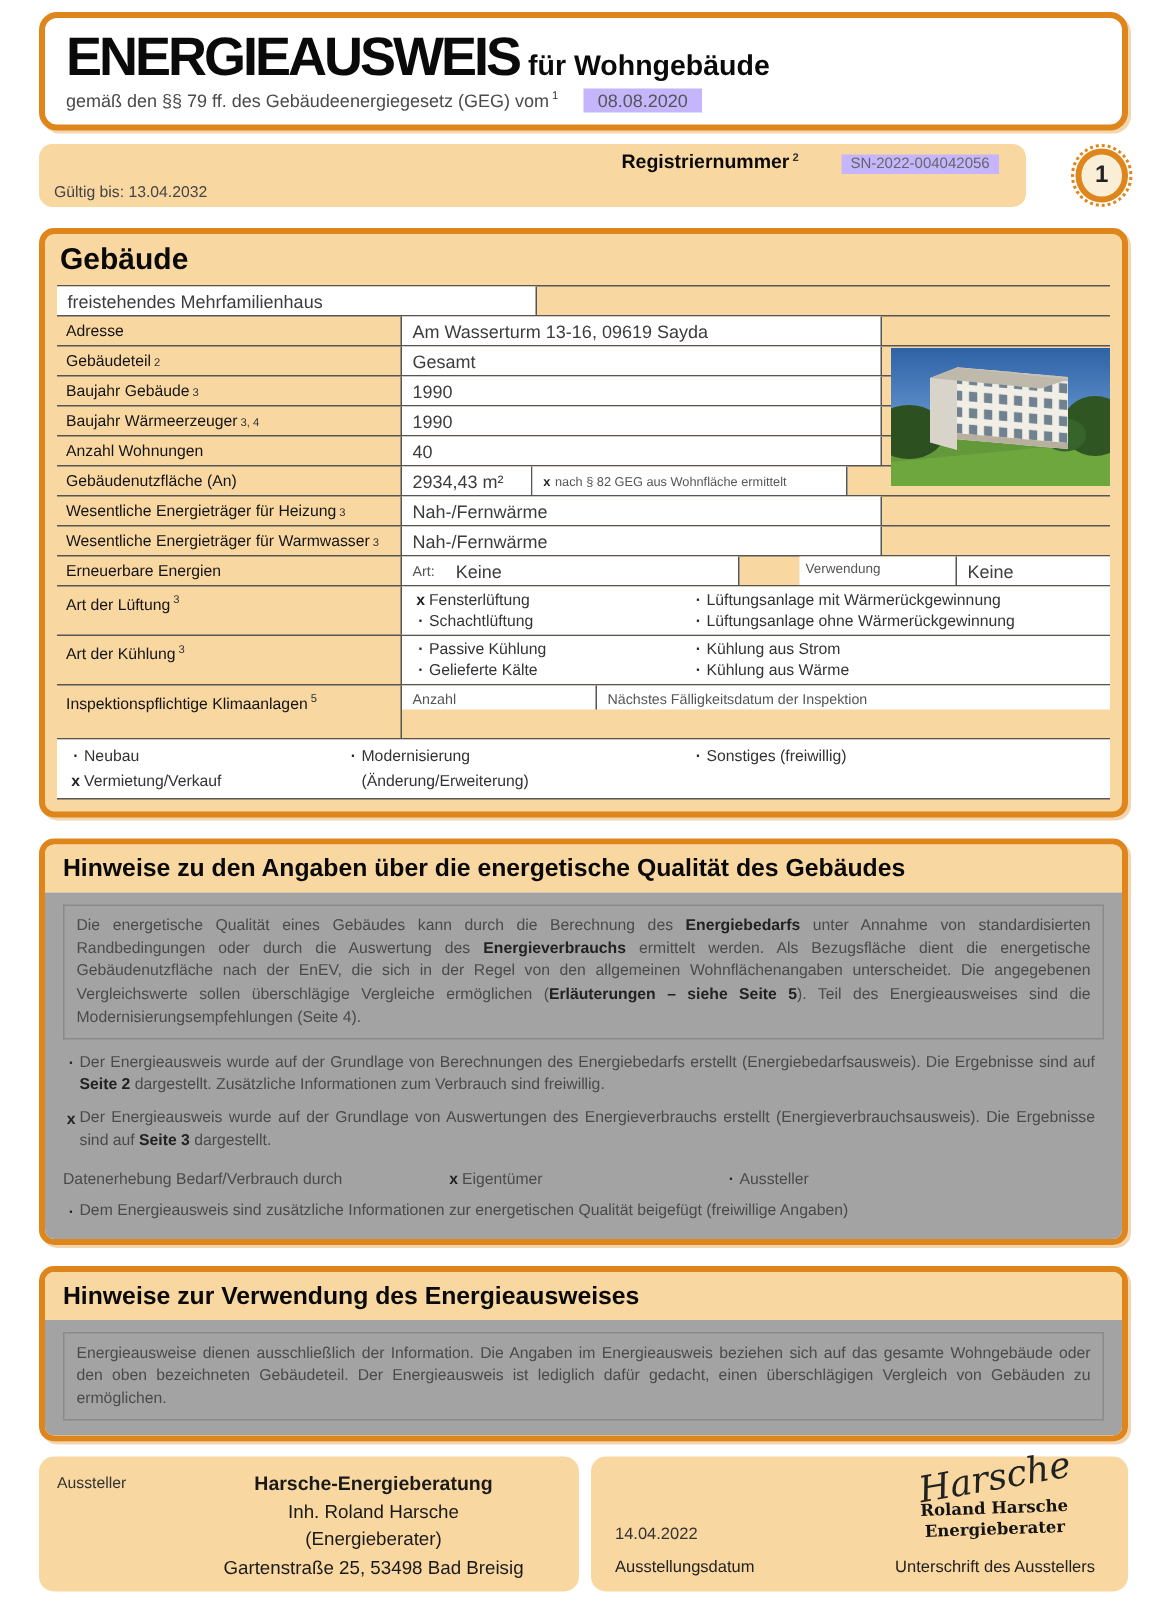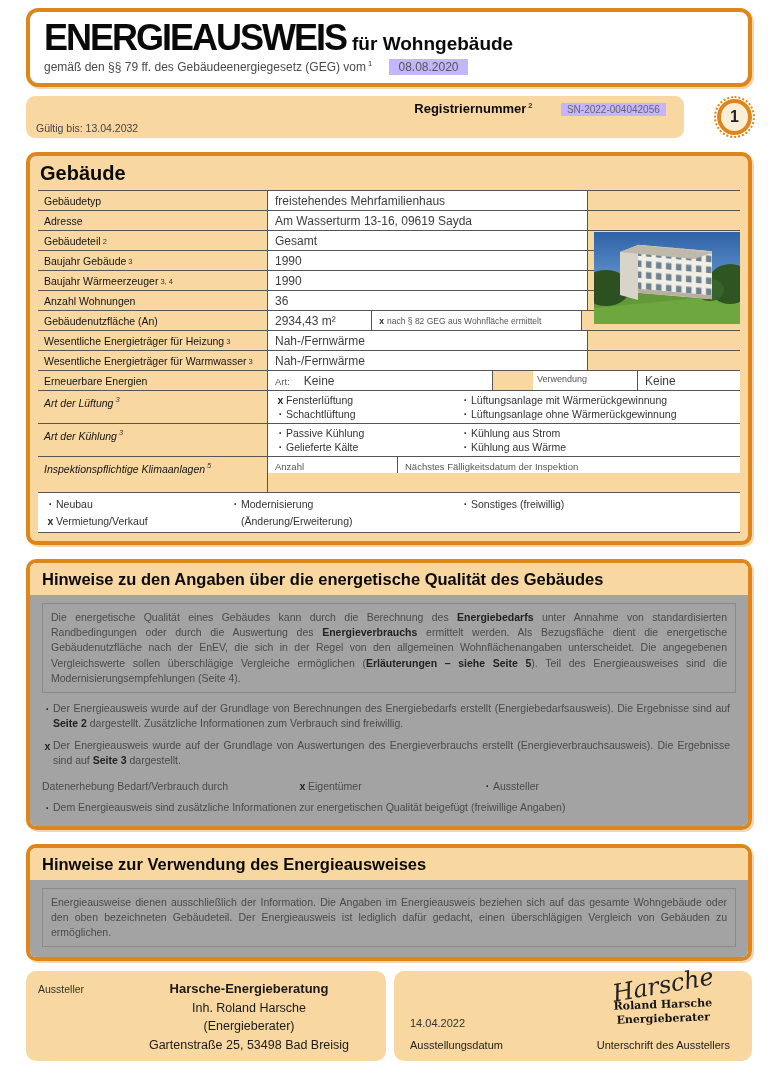--- a/index.html
+++ b/index.html
@@ -42,25 +42,25 @@
   .section { border:4px solid #DE861B; border-radius:10px; margin-top:14px;
              box-shadow:2px 2px 0 rgba(222,134,27,.35); overflow:hidden; }
   .section.tan { background:#F9D7A0; padding:4px 8px 8px; }
   .section-title { font-size:20px; font-weight:bold; color:#0a0a0a; padding:2px 2px 5px; }
 
   
   .btable { position:relative; border-top:1px solid #555; }
   .trow { display:flex; border-bottom:1px solid #555; min-height:20px; align-items:stretch; }
   .lbl { width:230px; padding:3px 6px 2px; font-size:10.5px; color:#141414;
          border-right:1px solid #555; display:flex; align-items:center; }
-  .trow.top .lbl { align-items:flex-start; padding-top:4px; display:block;font-style:italic; }
+  .trow.top .lbl { align-items:flex-start; padding-top:4px; display:block; }
   .val { background:#fff; font-size:12px; color:#3d3d3d; padding:2px 7px 1px;
          border-right:1px solid #555; display:flex; align-items:center; }
   .val.narrow { width:320px; }
-  .val.w110 { width:104px;text-align:center; }
+  .val.w110 { width:87px;text-align:center; }
   .val.full { flex:1; border-right:none; }
   .notecell { width:210px; background:#fff; border-right:1px solid #555;
               font-size:8.5px; color:#555; display:flex; align-items:center; padding:0 4px; }
   .mark { display:inline-block; width:11px; font-weight:bold; color:#222; text-align:center; flex:none; }
   .minilbl { font-size:9.5px; color:#555; margin-right:14px; }
   .val.c1 { width:225px; }
   .midcell { width:105px; background:#fff; border-right:1px solid #555;
              font-size:9px; color:#555; padding:3px 4px 0;margin-left:40px; }
   .val.c3 { flex:1; border-right:none; }
   .optgrid { display:grid; grid-template-columns:185px 1fr; grid-template-rows:repeat(2,auto);
@@ -135,24 +135,20 @@
     <div class="page-circle">
           <span>1</span>
         </div>
   </div>
 
   <div class="section tan">
     <div class="section-title">Gebäude</div>
     <div class="btable">
 
       <div class="trow">
-        <div class="lbl">
-              <span>Gebäudetyp</span>
-              <sup class="fn"></sup>
-            </div>
         <div class="val narrow">freistehendes Mehrfamilienhaus</div>
       </div>
 
       <div class="trow">
         <div class="lbl">
               <span>Adresse</span>
               <sup class="fn"></sup>
             </div>
         <div class="val narrow">Am Wasserturm 13-16, 09619 Sayda</div>
       </div>
@@ -179,21 +175,21 @@
               <sup class="fn">3, 4</sup>
             </div>
         <div class="val narrow">1990</div>
       </div>
 
       <div class="trow">
         <div class="lbl">
               <span>Anzahl Wohnungen</span>
               <sup class="fn"></sup>
             </div>
-        <div class="val narrow">36</div>
+        <div class="val narrow">40</div>
       </div>
 
       <div class="trow">
         <div class="lbl">
               <span>Gebäudenutzfläche (An)</span>
               <sup class="fn"></sup>
             </div>
         <div class="val w110">2934,43 m²</div>
         <div class="notecell">
               <span class="mark">x</span>

